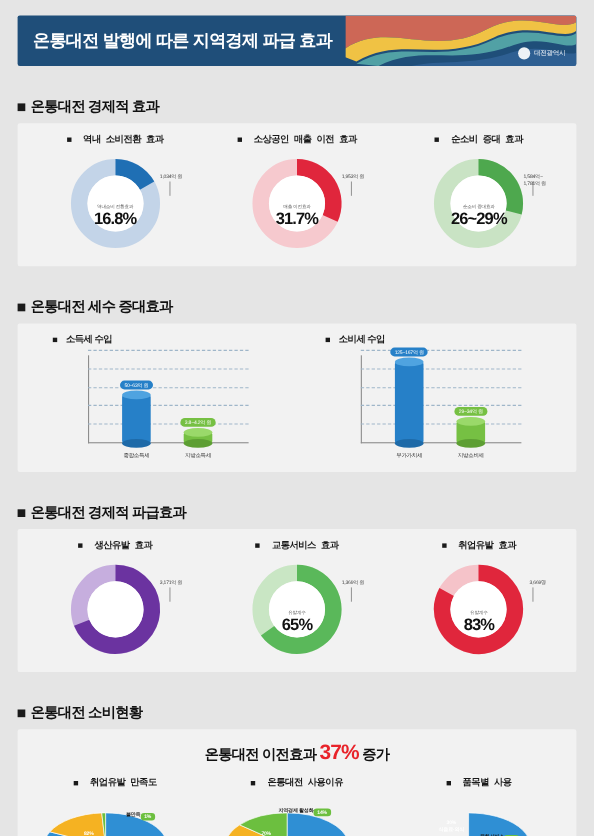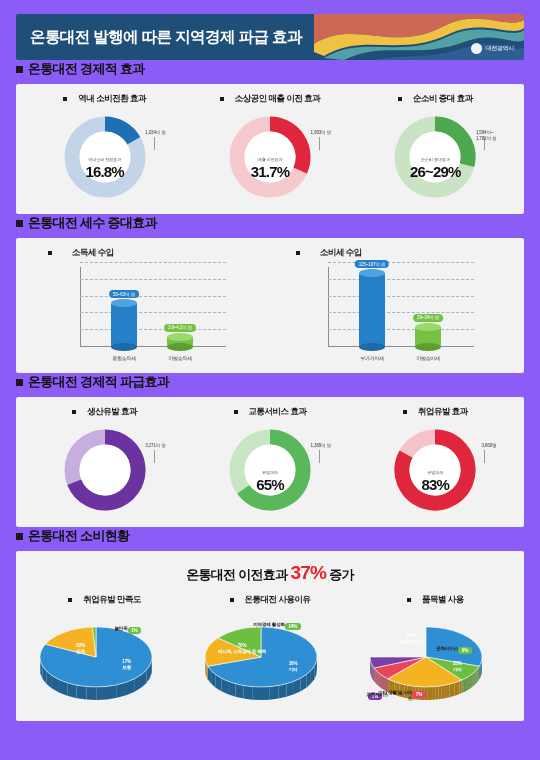--- a/index.html
+++ b/index.html
@@ -5,21 +5,21 @@
   * { box-sizing: border-box; margin: 0; padding: 0; }
   html, body {
     width: 540px; height: 760px;
     background: #ffffff;
     font-family: "Liberation Sans", "DejaVu Sans", sans-serif;
     overflow: hidden;
   }
   #page {
     position: relative;
     width: 540px; height: 760px;
-    background: #8b5cf6;
+    background: #e5e5e5;
     padding: 14px 16px 6px 16px;
   }
 
   
   .banner {
     position: relative;
     height: 46px;
     background: #1f4e79;
     border-radius: 2px;
     overflow: hidden;
@@ -42,39 +42,39 @@
     display: flex; align-items: center; gap: 3px;
   }
   .logo-mark {
     width: 11px; height: 11px; border-radius: 50%;
     background: #ffffff; opacity: .92;
     display: inline-block;
   }
   .logo-text { color: #ffffff; font-size: 6px; letter-spacing: -0.3px; opacity: .95; }
 
   
-  .section { margin-top: 0; }
+  .section { margin-top: 28px; }
   .sec-head {
     font-size: 13px; font-weight: bold; color: #111111;
     letter-spacing: -0.7px; margin-bottom: 6px;
     display: flex; align-items: center; gap: 5px;
   }
   .sq { width: 7px; height: 7px; background: #1a1a1a; display: inline-block; }
   .panel {
     background: #f2f2f2;
     border-radius: 2px;
     padding: 9px 6px 10px 6px;
   }
 
   .row3 { display: flex; }
   .cell { flex: 1; display: flex; flex-direction: column; align-items: center; }
   .cell-title {
     font-size: 8.5px; font-weight: bold; color: #1a1a1a;
     letter-spacing: -0.5px; margin-bottom: 7px;
-    display: flex; align-items: center; gap: 11px; white-space: nowrap;
+    display: flex; align-items: center; gap: 11px; white-space: nowrap; font-family: Liberation Mono, monospace;
   }
   .sq-s { width: 4px; height: 4px; background: #1a1a1a; display: inline-block; }
 
   
   .donut-wrap { position: relative; width: 104px; height: 92px; }
   .donut { position: absolute; left: 7px; top: 0; width: 90px; height: 90px; }
   .donut-center {
     position: absolute; left: 7px; top: 11px;
     width: 90px; height: 90px;
     display: flex; flex-direction: column;
@@ -93,21 +93,21 @@
     width: 1px; height: 13px; background: #9a9a9a;
   }
 
   
   .bars-row { display: flex; }
   .bars-cell { flex: 1; display: flex; flex-direction: column; align-items: center; }
   .bars-title {
     font-size: 8.5px; font-weight: bold; color: #1a1a1a;
     letter-spacing: -0.5px; align-self: flex-start;
     margin-left: 26px; margin-bottom: 4px;
-    display: flex; align-items: center; gap: 20px;
+    display: flex; align-items: center; gap: 8px;
   }
   .plot {
     position: relative;
     width: 168px; height: 100px;
   }
   .grid-line {
     position: absolute; left: 18px; right: 4px;
     border-top: 1px dashed #9fb6c9;
     height: 0;
   }

